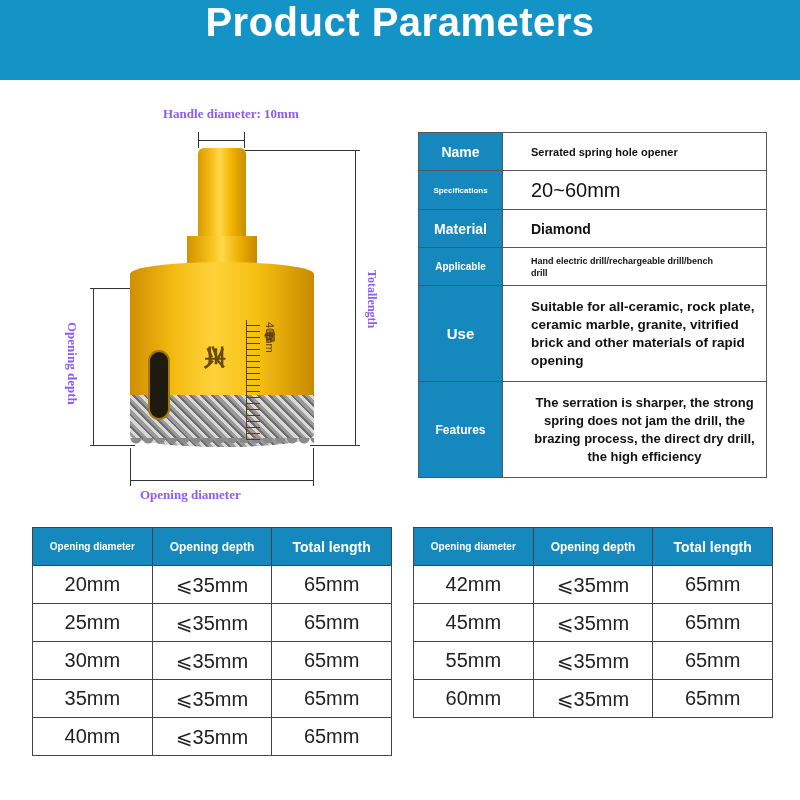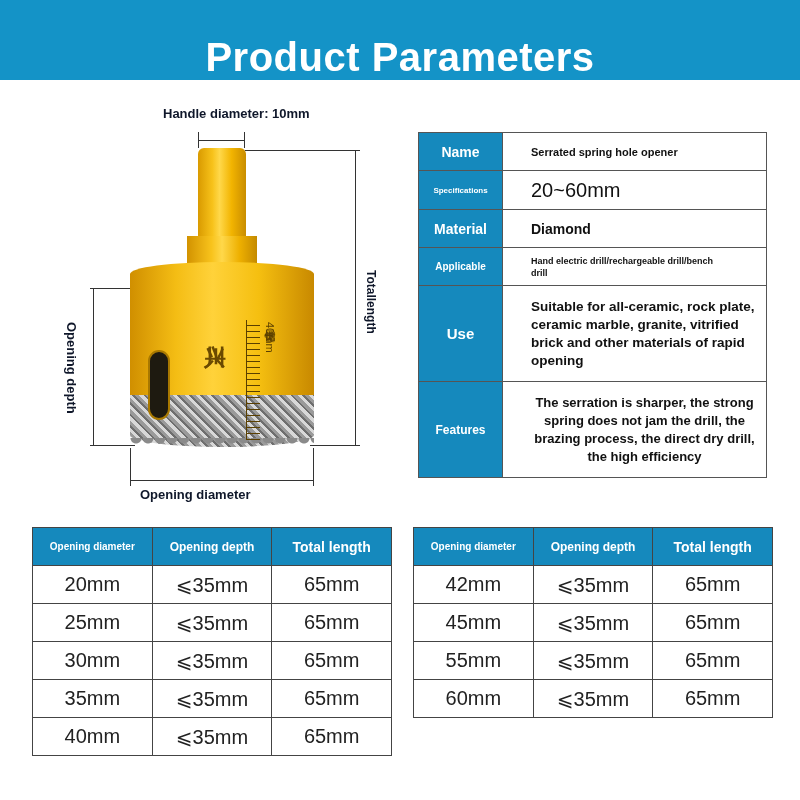--- a/index.html
+++ b/index.html
@@ -1,20 +1,20 @@
 <!DOCTYPE html>
 <html><head>
 <meta charset="utf-8">
 <style>
   * { box-sizing: border-box; margin: 0; padding: 0; }
   body { width: 800px; height: 800px; background: #ffffff; font-family: "Liberation Sans", sans-serif; position: relative; overflow: hidden; }
-  .banner { position: absolute; left: 0; top: 0; width: 800px; height: 80px; background: #1493c7; display: flex; align-items: flex-end; justify-content: center; }
+  .banner { position: absolute; left: 0; top: 0; width: 800px; height: 80px; background: #1493c7; display: flex; align-items: flex-start; justify-content: center; }
   .banner h1 { color: #fff; font-size: 40px; font-weight: bold; letter-spacing: 0.5px; font-family: "Liberation Sans", sans-serif; }
 
-  .dim-label { position: absolute; font-size: 13px; font-weight: bold; color: #0f172a; white-space: nowrap; }
+  .dim-label { position: absolute; font-size: 13px; font-weight: bold; color: #8b5cf6; white-space: nowrap; font-family: Liberation Serif, serif; }
   .line { position: absolute; background: #333; }
   .shank { position: absolute; left: 198px; top: 148px; width: 48px; height: 90px; background: linear-gradient(90deg,#d99a00 0%,#f7c21a 30%,#ffd84a 45%,#f2b400 70%,#c98d00 100%); border-radius: 6px 6px 0 0; }
   .collar { position: absolute; left: 187px; top: 236px; width: 70px; height: 30px; background: linear-gradient(90deg,#d29200 0%,#f8c31c 35%,#ffd84a 50%,#eeb000 75%,#c48a00 100%); }
   .body { position: absolute; left: 130px; top: 262px; width: 184px; height: 135px; background: linear-gradient(90deg,#d08f00 0%,#f4bd14 25%,#ffd23a 45%,#f5bf10 70%,#c88900 100%); border-radius: 50% / 10px; border-top-left-radius: 92px 12px; border-top-right-radius: 92px 12px; border-bottom-left-radius: 0; border-bottom-right-radius: 0; }
   .slot { position: absolute; left: 148px; top: 350px; width: 22px; height: 70px; background: #1e1a10; border-radius: 11px; border: 2px solid #a87800; }
   .teeth { position: absolute; left: 130px; top: 395px; width: 184px; height: 52px; background: repeating-linear-gradient(45deg,#9a9a9a 0 3px,#d8d8d8 3px 6px,#6e6e6e 6px 8px); border-radius: 0 0 50% 50% / 0 0 12px 12px; }
   .teeth-edge { position: absolute; left: 130px; top: 438px; width: 184px; height: 14px; background: radial-gradient(circle at 6px 0, #8a8a8a 5px, transparent 6px); background-size: 12px 14px; }
   .brand { position: absolute; left: 200px; top: 328px; font-size: 22px; color: #6b4a00; writing-mode: vertical-rl; font-weight: bold; }
   .scale { position: absolute; left: 246px; top: 320px; width: 14px; height: 120px; background: repeating-linear-gradient(0deg,#5a3f00 0 1px,transparent 1px 6px); border-left: 1px solid #5a3f00; }
   .engrave { position: absolute; left: 262px; top: 322px; font-size: 11px; color: #5a3f00; writing-mode: vertical-rl; }

